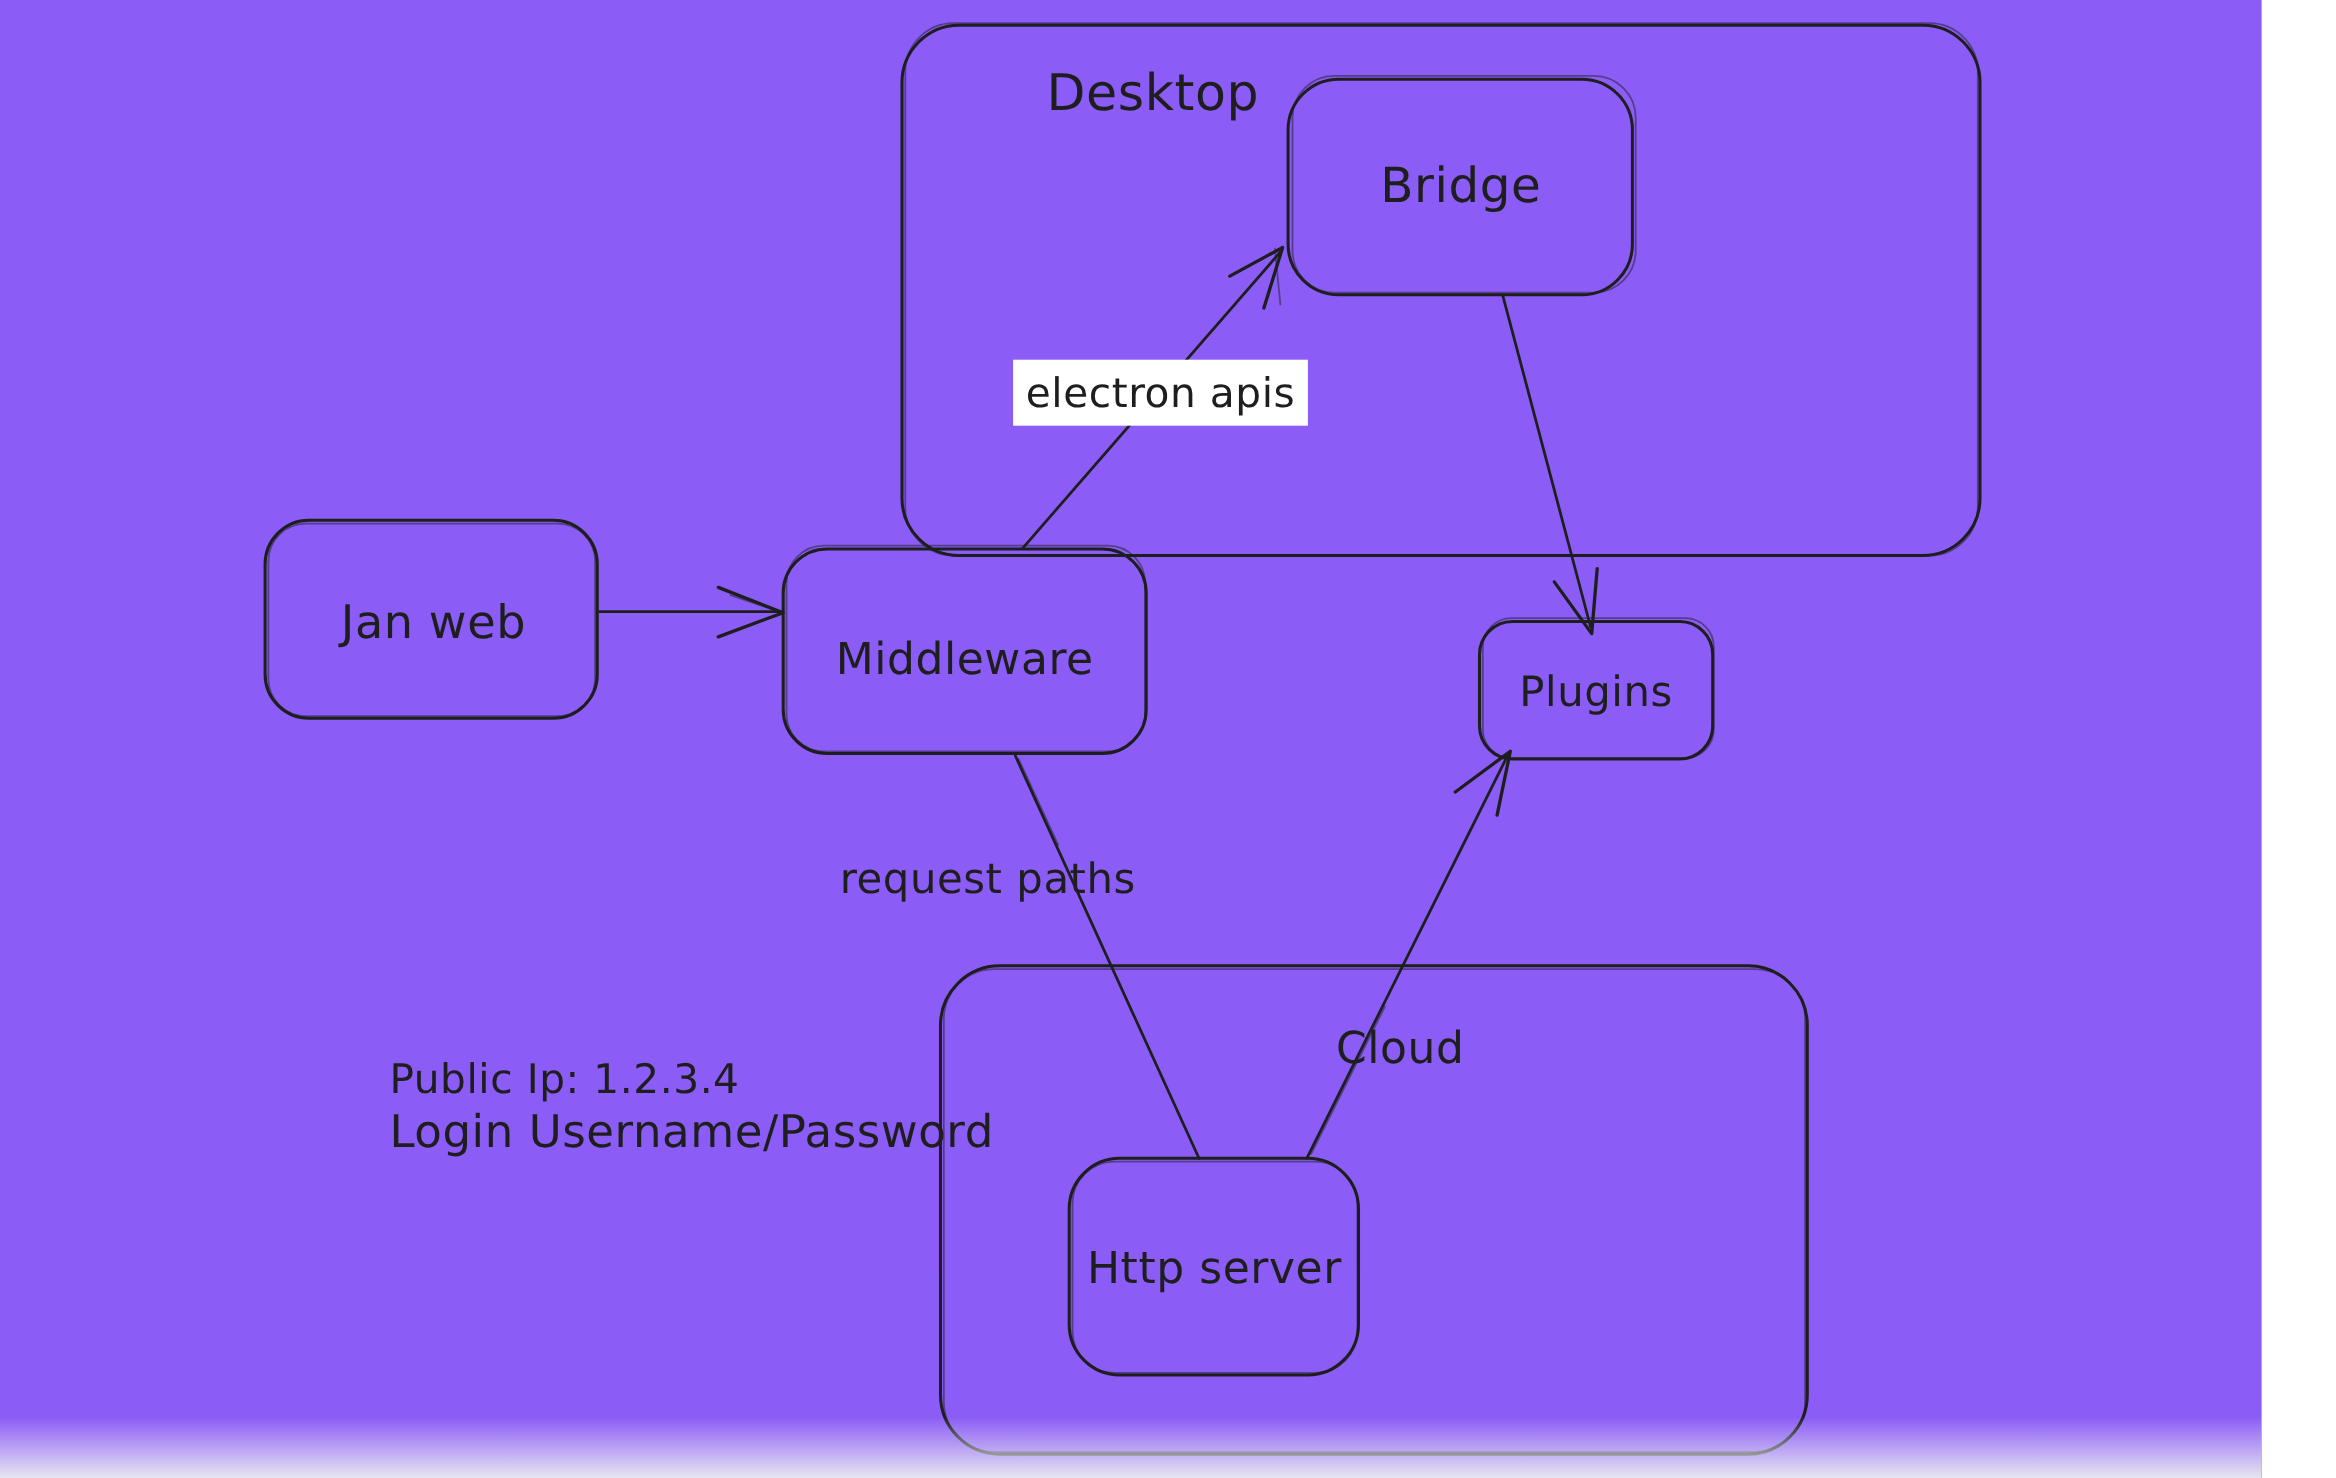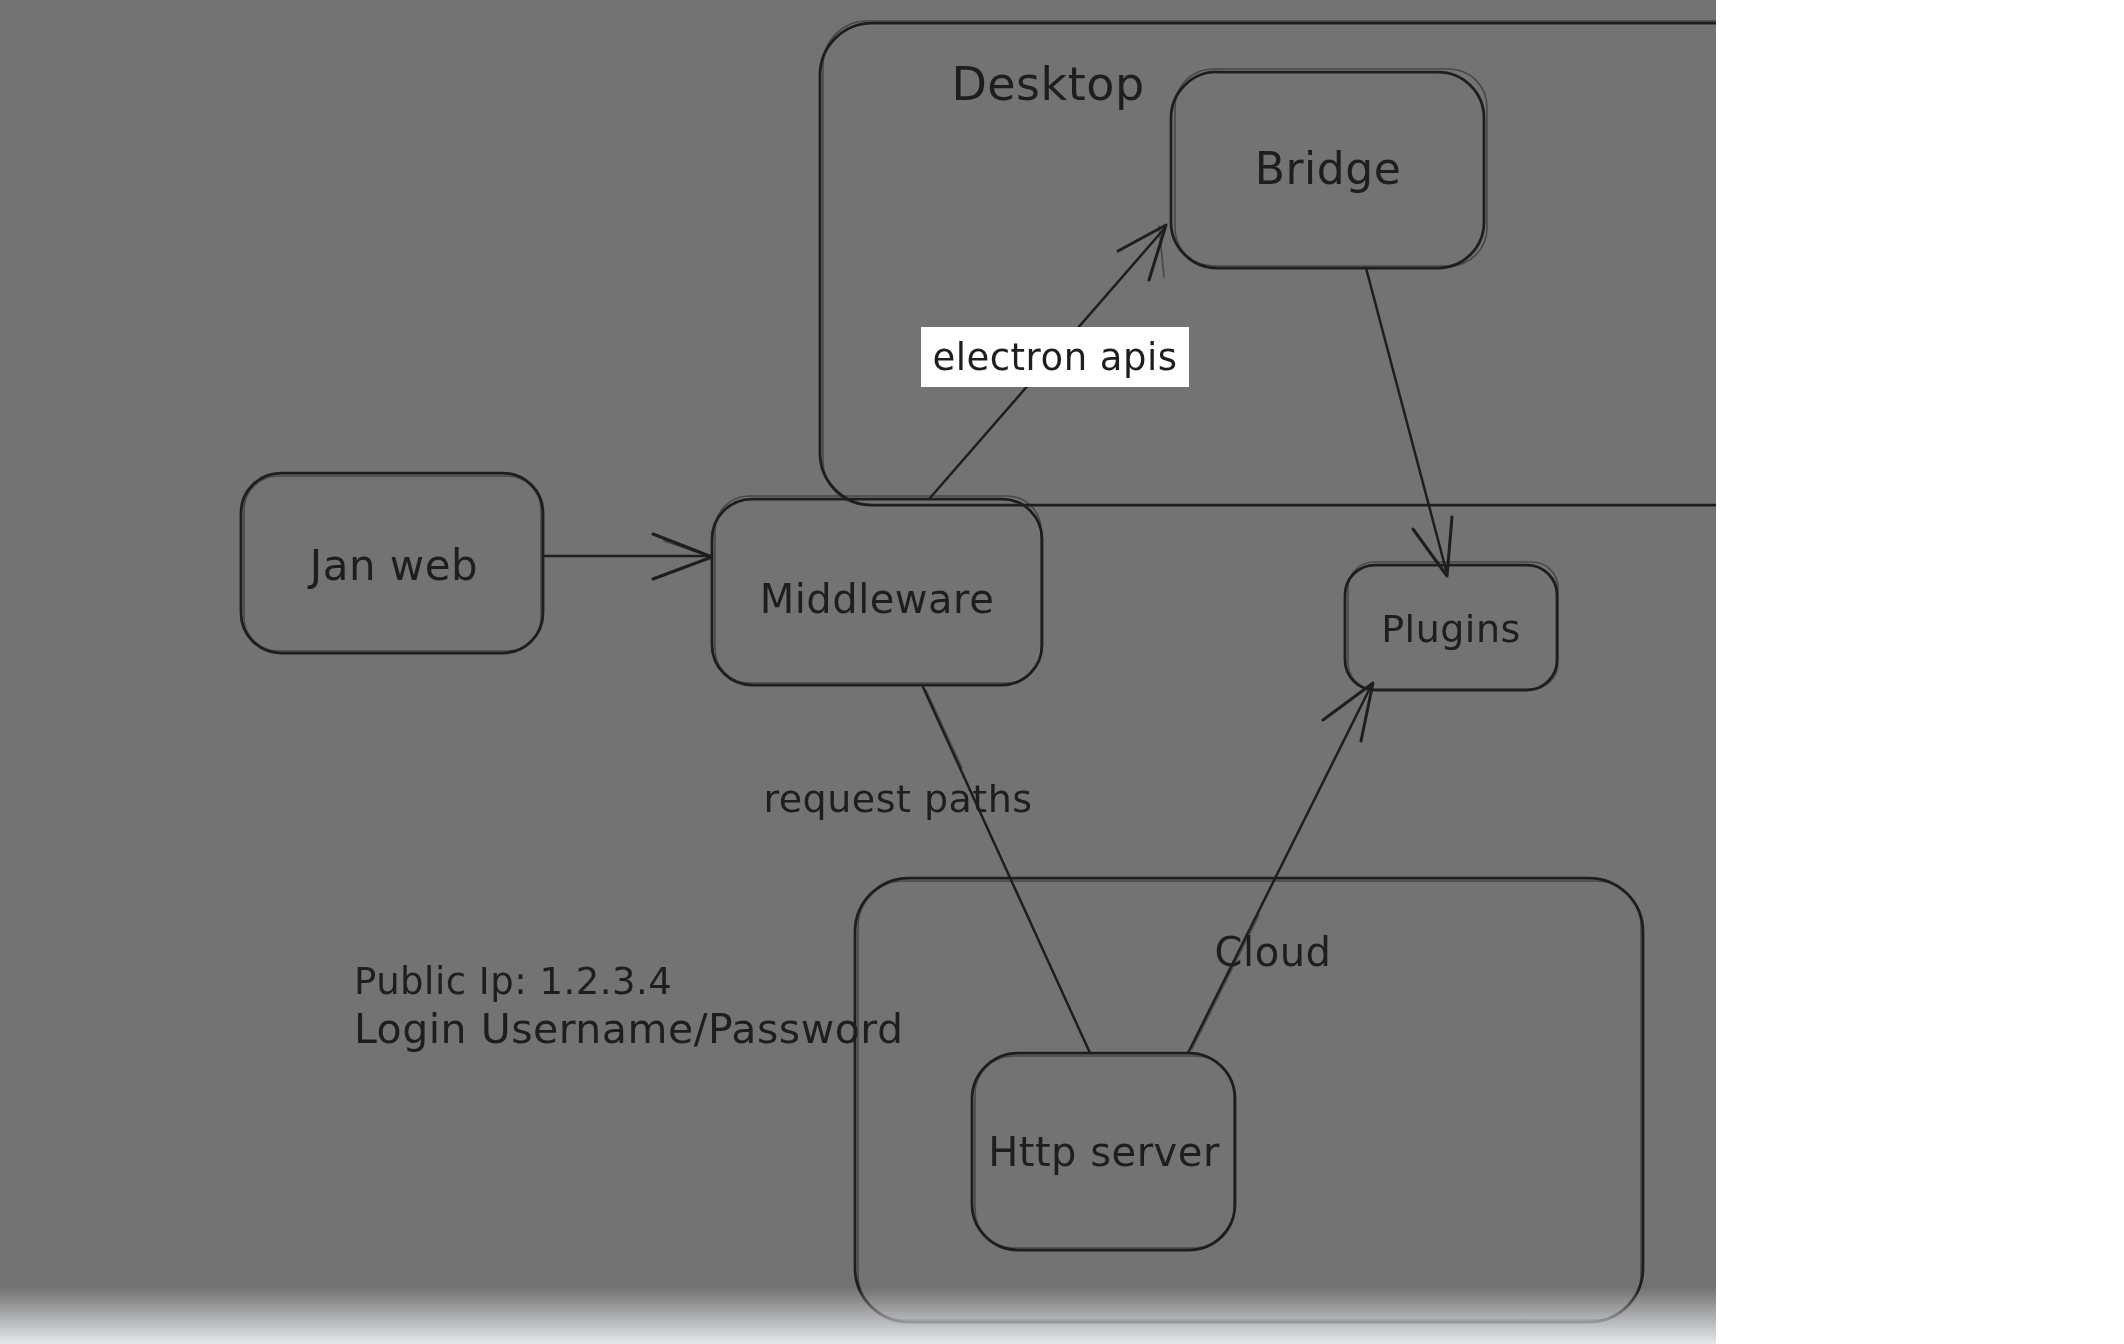--- a/index.html
+++ b/index.html
@@ -1,20 +1,20 @@
 <!DOCTYPE html>
 <html><head>
 <meta charset="utf-8">
 <style>
   html, body { margin: 0; padding: 0; background: #ffffff; }
   .stage {
     position: relative;
-    width: 1716px;
+    width: 2056px;
     height: 1344px;
-    background: #737373;
+    background: #8b5cf6;
     overflow: hidden;
     font-family: "DejaVu Sans", "Liberation Sans", sans-serif;
   }
   svg.diagram {
     position: absolute;
     left: 0; top: 0;
   }
   svg.diagram .shape {
     fill: none;
     stroke: #1e1e1e;

